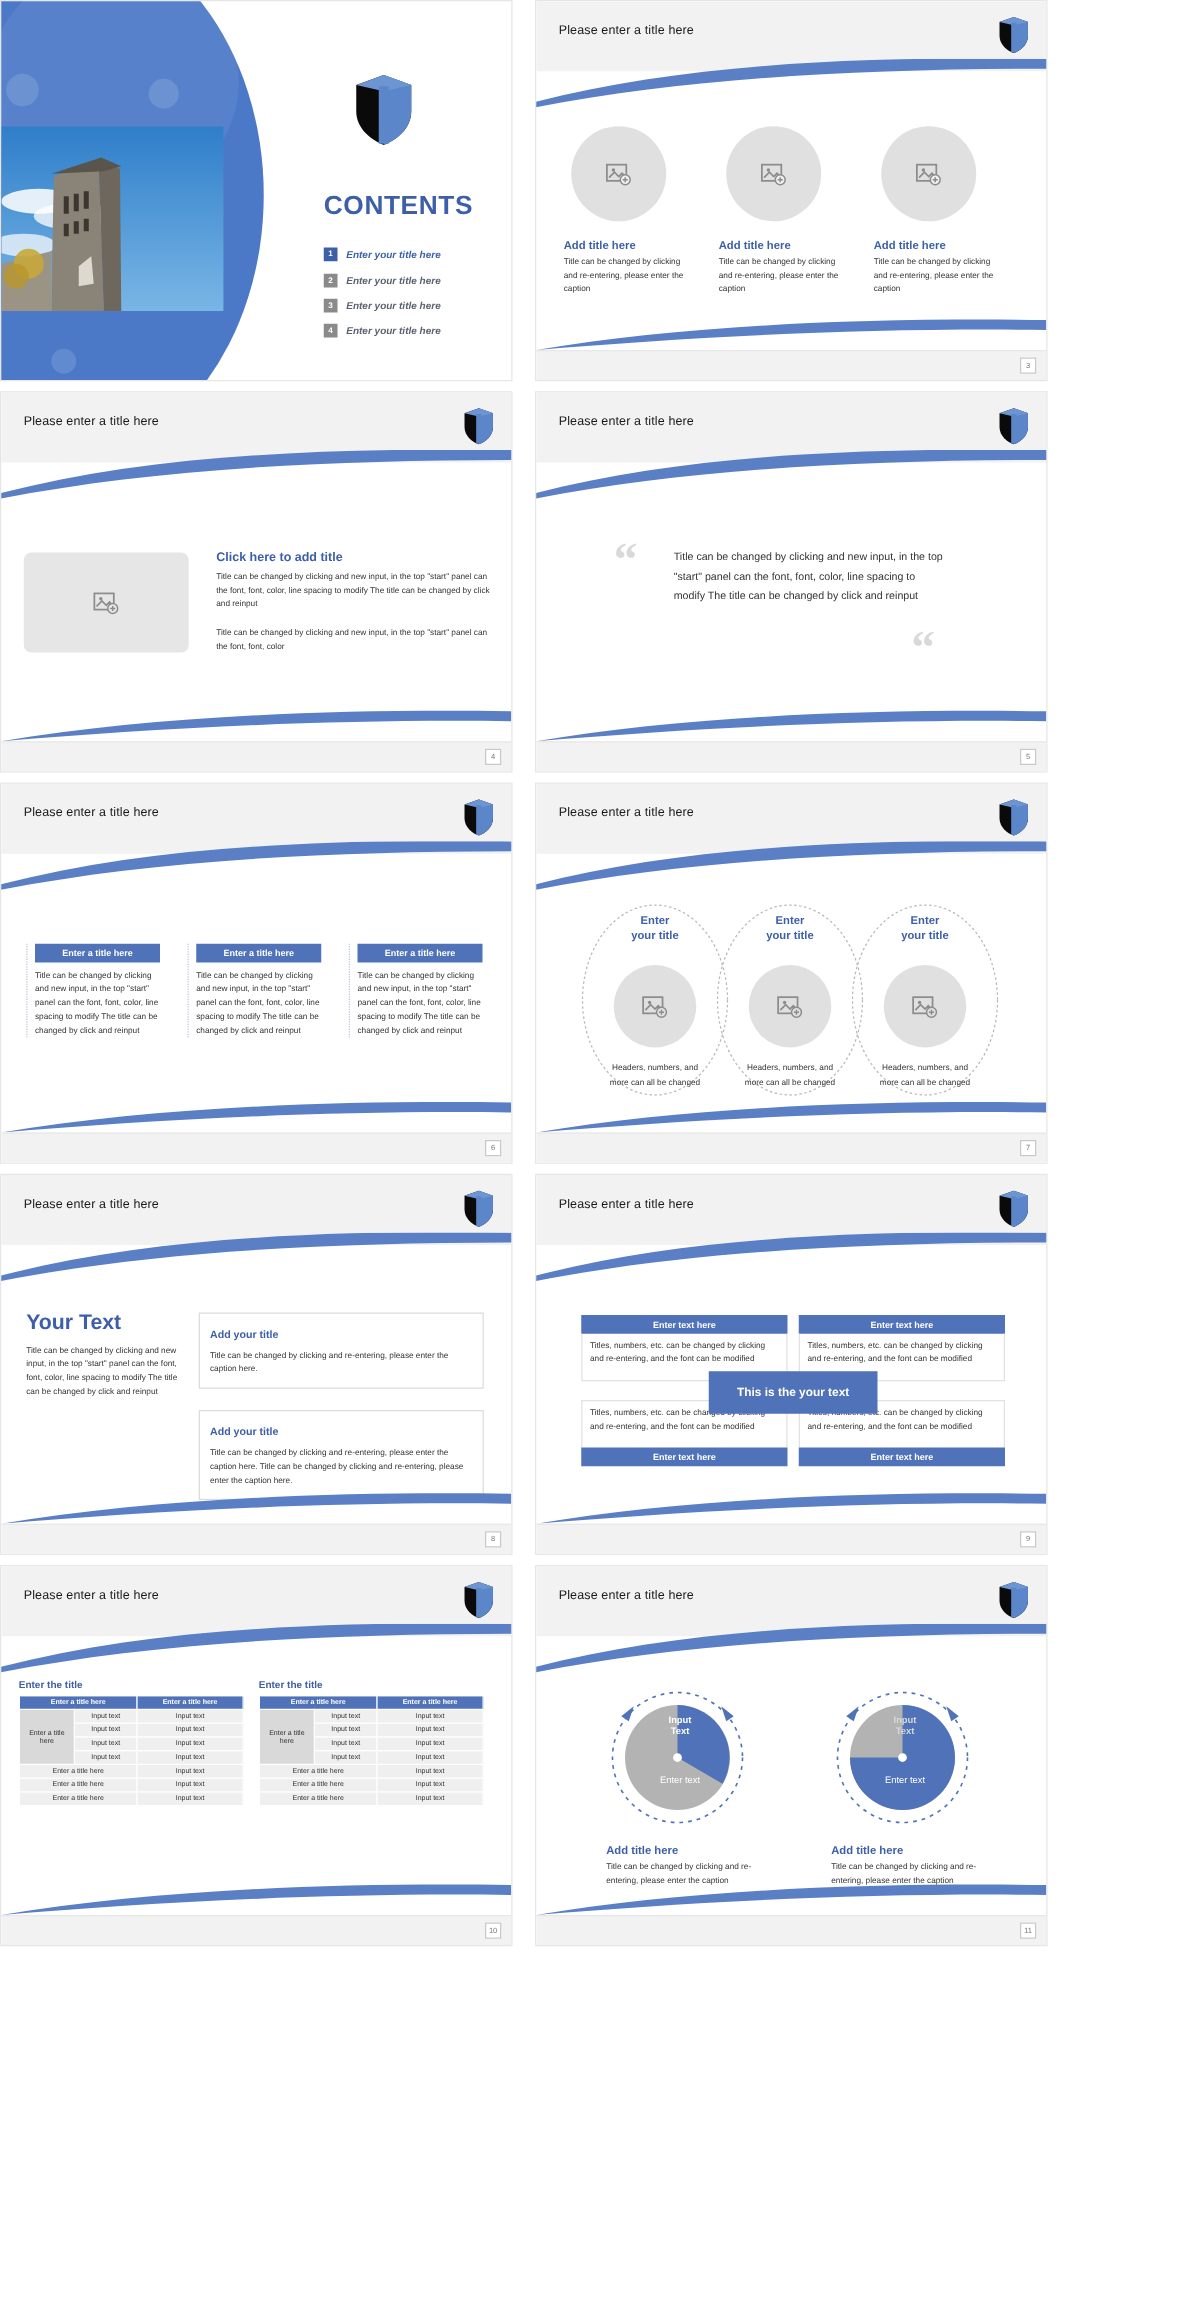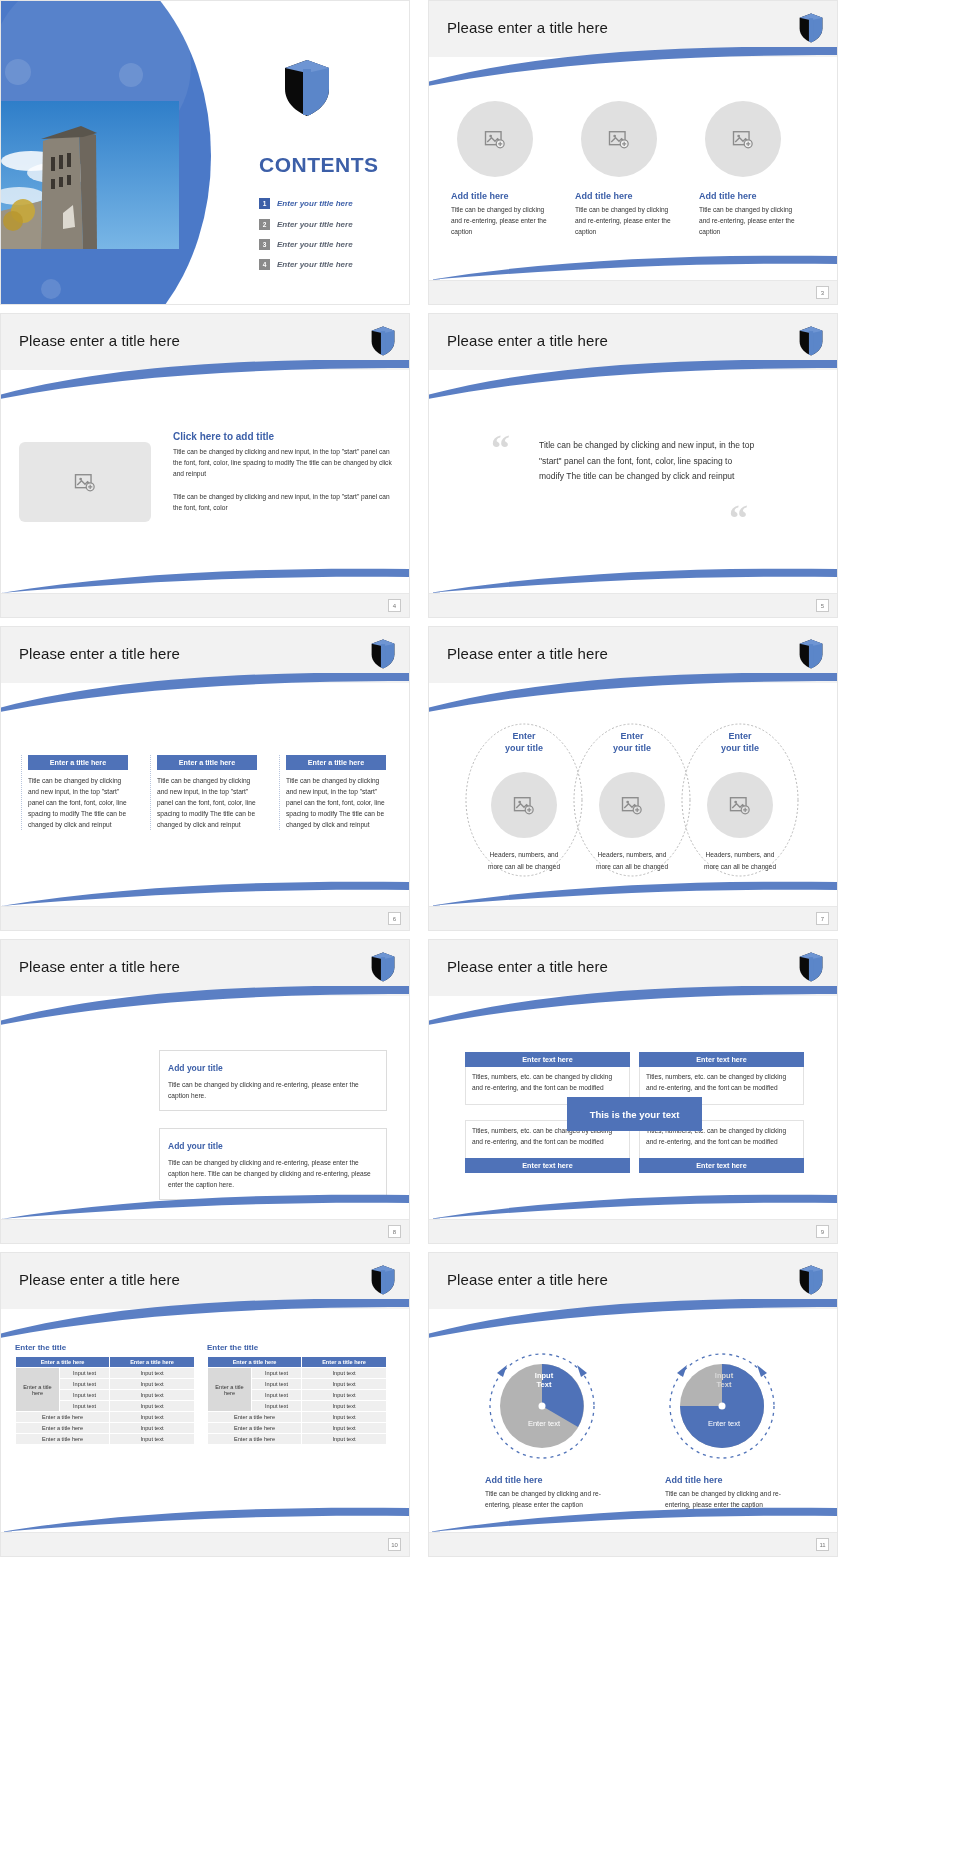--- a/index.html
+++ b/index.html
@@ -8,21 +8,21 @@
     background: #ffffff;
     font-family: "Liberation Sans", sans-serif;
     overflow: hidden;
   }
   .deck { display:grid; grid-template-columns: 410px 410px; column-gap: 18px; row-gap: 8px;
           padding-top:0px; padding-left:0px; }
   .slide { width:410px; height:305px; position:relative; overflow:hidden; background:#fff;
            border:1px solid #e6e6e6; }
   
   .hdr { position:absolute; left:0; top:0; width:100%; height:56px; background:#f2f2f2; }
-  .hdr-title { position:absolute; left:18px; top:18px; font-size:15px; color:#1a1a1a; letter-spacing:.1px; }
+  .hdr-title { position:absolute; left:18px; top:18px; font-size:10px; color:#1a1a1a; letter-spacing:.1px; }
   .shield { position:absolute; right:14px; top:12px; width:24px; height:30px; }
   .swoosh { position:absolute; left:-6px; top:46px; width:420px; height:40px; overflow:hidden; }
   .footer { position:absolute; left:0; bottom:0; width:100%; height:24px; background:#f2f2f2; border-top:1px solid #e8e8e8;}
   .pagenum { position:absolute; right:8px; bottom:5px; width:13px; height:13px; border:1px solid #c9c9c9;
              font-size:6px; color:#777; text-align:center; line-height:12px; background:#fff;}
   .bottom-sw { position:absolute; left:0; bottom:24px; width:100%; height:26px; overflow:hidden;}
   
   :root { --blue:#3c5fa8; --blue2:#4f72b8; --blue-lt:#7ea0d8; }
   .ph-circle { background:#e0e0e0; border-radius:50%; display:flex; align-items:center; justify-content:center; }
   .ph-rect { background:#e6e6e6; border-radius:6px; display:flex; align-items:center; justify-content:center; }
@@ -197,21 +197,21 @@
     </div>
     <div class="ph-rect" style="position:absolute;left:18px;top:128px;width:132px;height:80px;">
       <svg class="img-ico" viewBox="0 0 24 22">
           <rect x="1" y="2" width="18" height="15" fill="none" stroke="#8c8c8c" stroke-width="1.6"></rect>
           <path d="M3 14 l5-5 4 4 3-3 4 4" fill="none" stroke="#8c8c8c" stroke-width="1.6"></path>
           <circle cx="7" cy="7" r="1.6" fill="#8c8c8c"></circle>
           <circle cx="18" cy="16" r="4.6" fill="#e6e6e6" stroke="#8c8c8c" stroke-width="1.4"></circle>
           <path d="M18 13.6v4.8M15.6 16h4.8" stroke="#8c8c8c" stroke-width="1.4"></path>
         </svg>
     </div>
-    <div style="position:absolute;left:172px;top:117px;width:222px;">
+    <div style="position:absolute;left:172px;top:127px;width:222px;">
       <div class="blue-t" style="font-size:10px;">Click here to add title</div>
       <div class="body-t" style="margin-top:5px;">Title can be changed by clicking and new input, in the top "start" panel can the font, font, color, line spacing to modify The title can be changed by click and reinput</div>
       <div class="body-t" style="margin-top:12px;">Title can be changed by clicking and new input, in the top "start" panel can the font, font, color</div>
     </div>
     <div class="bottom-sw">
       <svg width="410" height="26" viewBox="0 0 410 26">
           <path d="M0 26 C120 6 260 0 410 2 L410 10 C260 8 120 16 0 26 Z" fill="#5b7fc4"></path>
         </svg>
     </div>
     <div class="footer"></div>
@@ -362,20 +362,24 @@
         <path d="M23 1 L45 9 V30 C45 44 33 53 23 57 V1 Z" fill="#5b86c9"></path>
         <path d="M23 1 L45 9 L23 14 L1 9 Z" fill="#6e95d3"></path>
         <rect x="19" y="10" width="8" height="46" fill="#5b86c9"></rect>
       </svg>
     </div>
     <div class="swoosh">
       <svg width="420" height="40" viewBox="0 0 420 40">
           <path d="M0 36 C120 4 260 -2 420 0 L420 8 C260 8 120 16 0 40 Z" fill="#5b7fc4"></path>
         </svg>
     </div>
+    <div style="position:absolute;left:20px;top:108px;width:125px;">
+      <div style="font-size:17px;font-weight:bold;color:#3c5fa8;">Your Text</div>
+      <div class="body-t" style="margin-top:8px;">Title can be changed by clicking and new input, in the top "start" panel can the font, font, color, line spacing to modify The title can be changed by click and reinput</div>
+    </div>
     <div style="position:absolute;left:158px;top:110px;width:228px;border:1px solid #dcdcdc;padding:6px 8px 8px 8px;">
       <div style="font-size:8.5px;font-weight:bold;color:#3c5fa8;margin-top:-13px;background:#fff;display:inline-block;padding-right:5px;">Add your title</div>
       <div class="body-t" style="margin-top:5px;">Title can be changed by clicking and re-entering, please enter the caption here.</div>
     </div>
     <div style="position:absolute;left:158px;top:188px;width:228px;border:1px solid #dcdcdc;padding:6px 8px 8px 8px;">
       <div style="font-size:8.5px;font-weight:bold;color:#3c5fa8;margin-top:-13px;background:#fff;display:inline-block;padding-right:5px;">Add your title</div>
       <div class="body-t" style="margin-top:5px;">Title can be changed by clicking and re-entering, please enter the caption here. Title can be changed by clicking and re-entering, please enter the caption here.</div>
     </div>
     <div class="bottom-sw">
       <svg width="410" height="26" viewBox="0 0 410 26">

